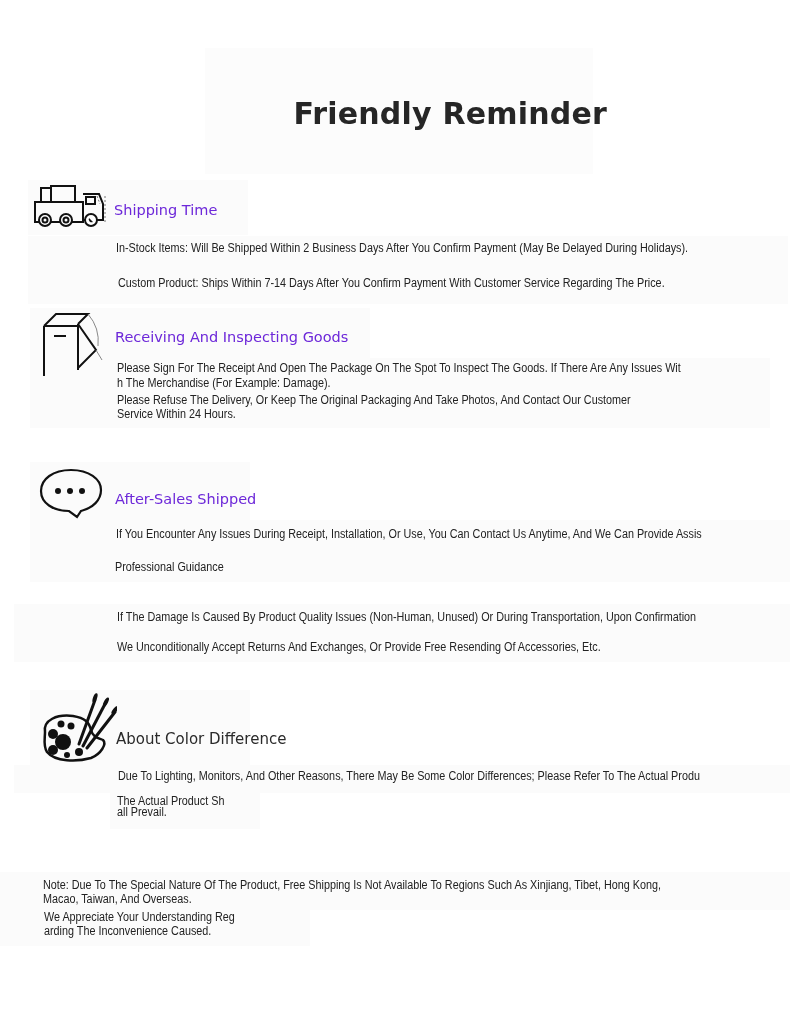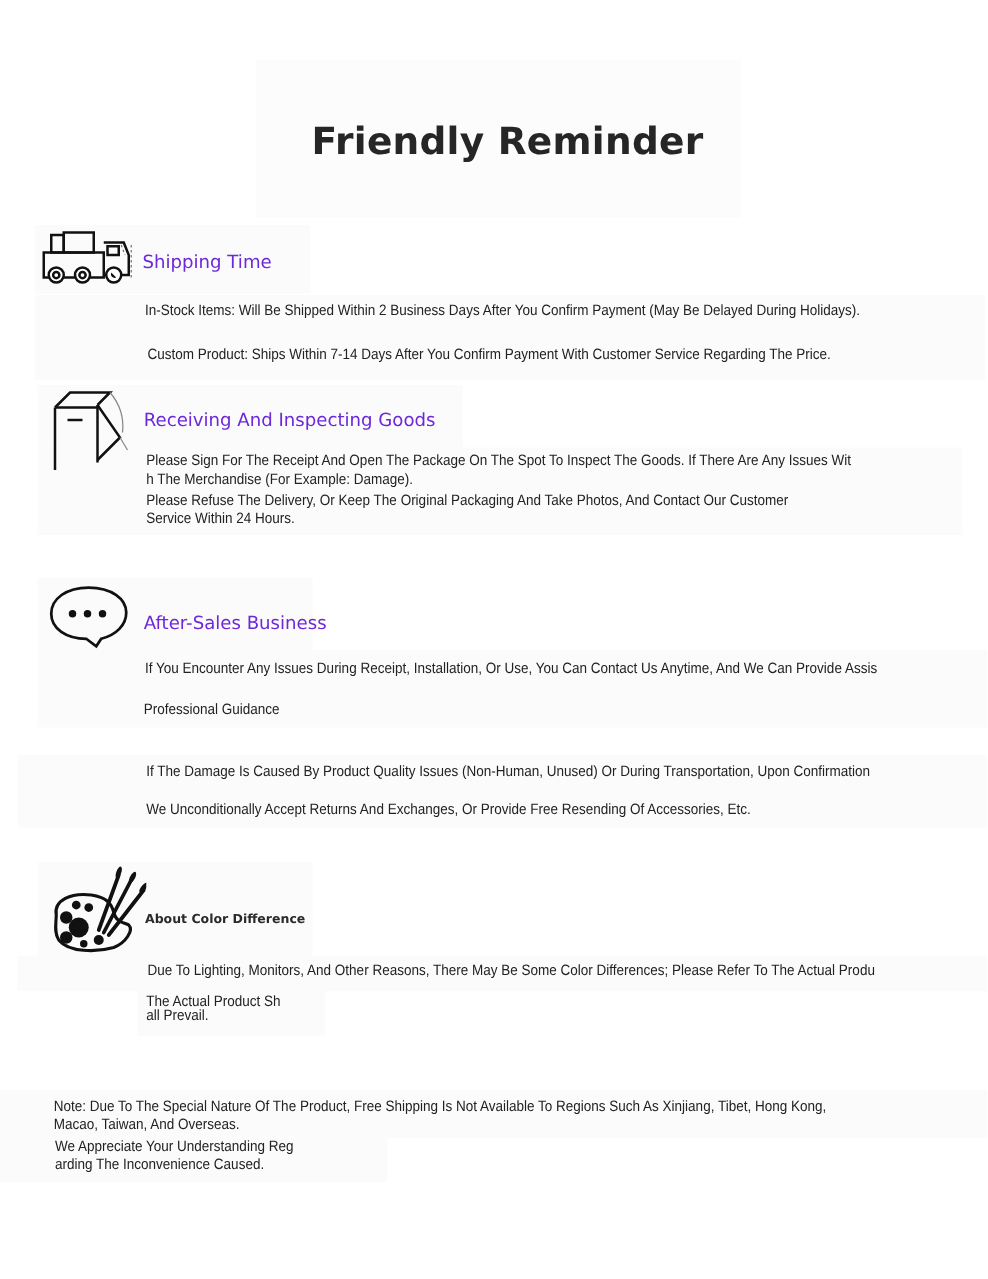--- a/index.html
+++ b/index.html
@@ -6,28 +6,28 @@
     body {
       width: 790px; height: 1023px; position: relative; overflow: hidden;
       background: #ffffff; color: #222222;
       font-family: "DejaVu Sans", sans-serif;
     }
     .abs { position: absolute; }
     .title-band {
       left: 205px; top: 48px; width: 388px; height: 126px; background: #fcfcfc;
     }
     .title {
-      left: 205px; top: 96px; width: 402px; text-align: center;
+      left: 205px; top: 96px; width: 402px; text-align: right;
       font-size: 30px; font-weight: bold; color: #262626; letter-spacing: 0.2px;
     }
     .band { background: #fbfbfb; }
     .head {
       font-size: 14.5px; color: #6d28d9; white-space: nowrap;
     }
-    .head-sm { font-size: 10px; color: #2a2a2a; white-space: nowrap; font-weight: bold; }
+    .head-sm { font-size: 15px; color: #2a2a2a; white-space: nowrap; }
     .para {
       font-family: "Liberation Sans Narrow", "Liberation Sans", sans-serif;
       font-size: 12px; color: #222; line-height: 14.5px; white-space: nowrap;
       transform-origin: left top;
     }
     .narrow { transform: scaleX(0.9); }
     .icon { position: absolute; }
     svg { display: block; }
   </style>
 </head>
@@ -91,21 +91,21 @@
 <div class="abs band" style="left:30px;top:520px;width:760px;height:62px;"></div>
 <div class="abs band" style="left:14px;top:604px;width:776px;height:58px;"></div>
 <div class="icon" style="left:39px;top:467px;">
   <svg width="66" height="54" viewBox="0 0 66 54">
     <path d="M32 3 C14 3 2 12 2 24 C2 36 14 44 30 44 L38 50 L42 44 C54 41 62 33 62 23 C62 12 50 3 32 3 Z" fill="none" stroke="#111" stroke-width="2.2"></path>
     <circle cx="19" cy="24" r="3" fill="#111"></circle>
     <circle cx="31" cy="24" r="3" fill="#111"></circle>
     <circle cx="43" cy="24" r="3" fill="#111"></circle>
   </svg>
 </div>
-<div class="abs head" style="left:115px;top:491px;">After-Sales Business</div>
+<div class="abs head" style="left:115px;top:491px;">After-Sales Shipped</div>
 <div class="abs para narrow" style="left:116px;top:527px;">If You Encounter Any Issues During Receipt, Installation, Or Use, You Can Contact Us Anytime, And We Can Provide Assis</div>
 <div class="abs para narrow" style="left:115px;top:560px;">Professional Guidance</div>
 <div class="abs para narrow" style="left:117px;top:610px;">If The Damage Is Caused By Product Quality Issues (Non-Human, Unused) Or During Transportation, Upon Confirmation</div>
 <div class="abs para narrow" style="left:117px;top:640px;">We Unconditionally Accept Returns And Exchanges, Or Provide Free Resending Of Accessories, Etc.</div>
 
 <div class="abs band" style="left:30px;top:690px;width:220px;height:75px;"></div>
 <div class="abs band" style="left:14px;top:765px;width:776px;height:28px;"></div>
 <div class="abs band" style="left:110px;top:793px;width:150px;height:36px;"></div>
 <div class="icon" style="left:39px;top:692px;">
   <svg width="78" height="72" viewBox="0 0 78 72">

